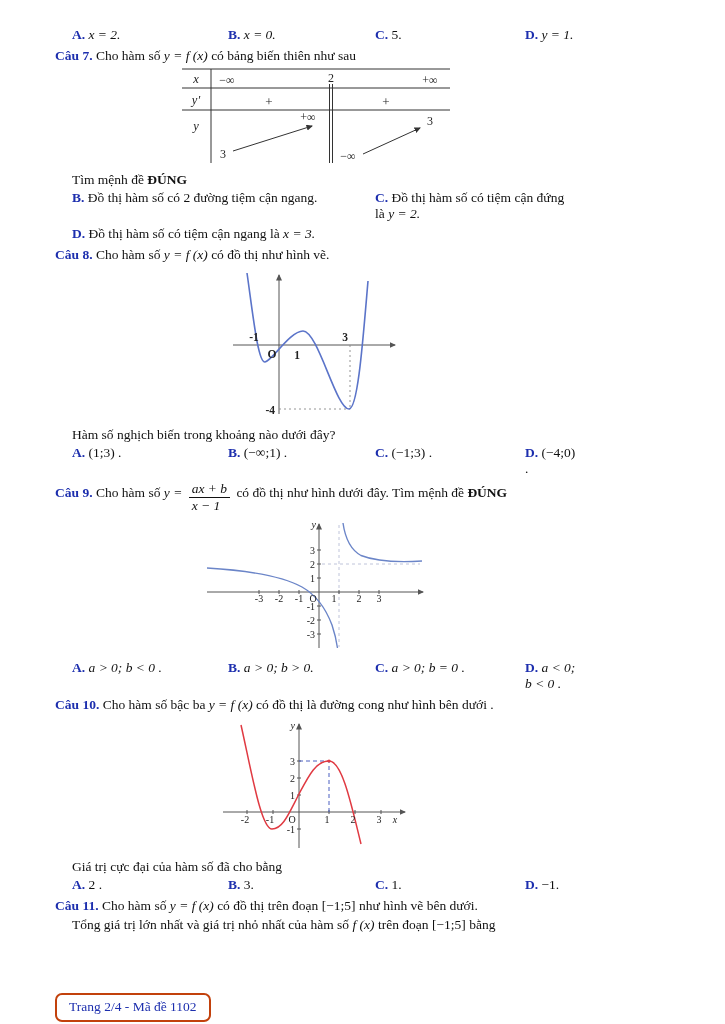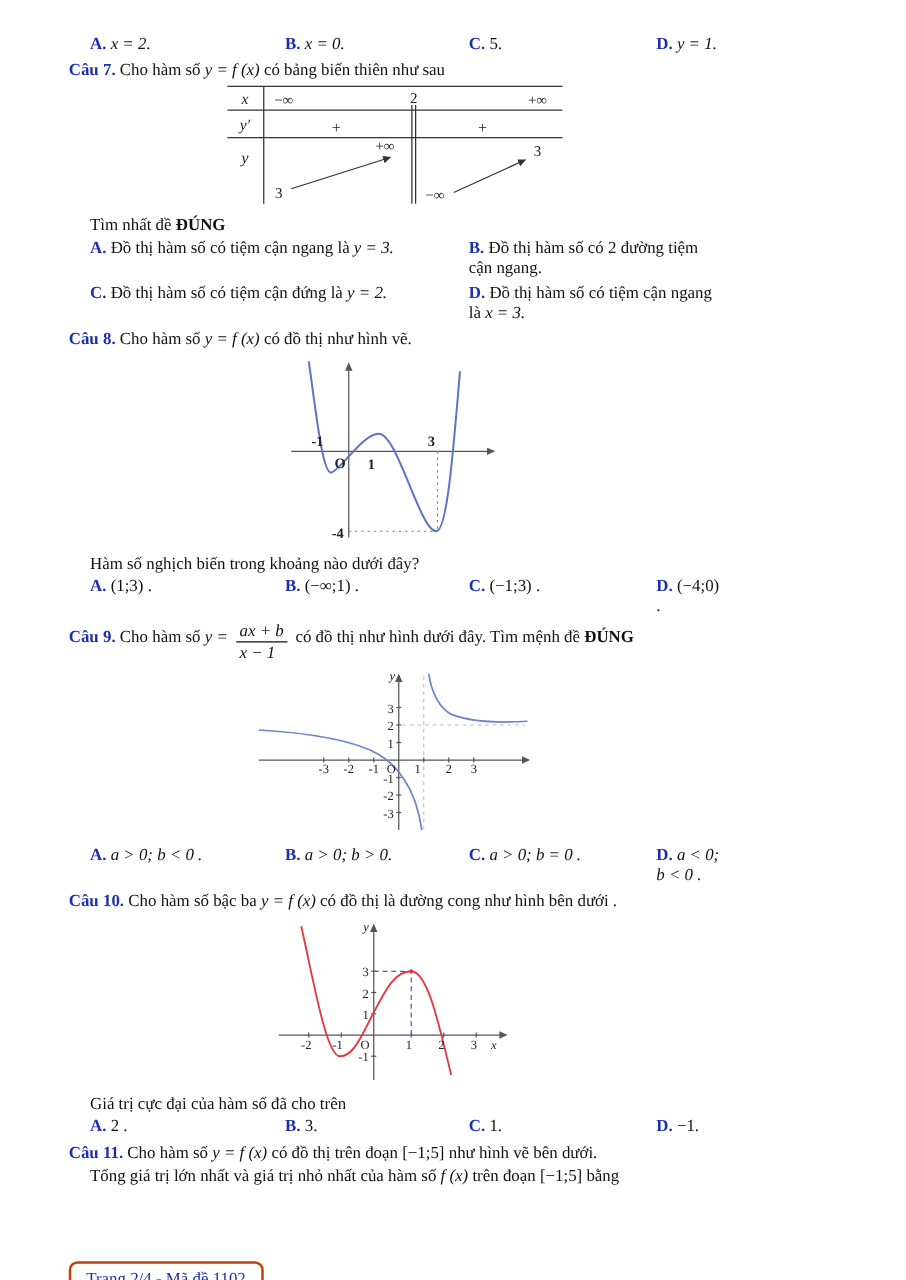--- a/index.html
+++ b/index.html
@@ -79,26 +79,25 @@
       <text class="sign" x="88" y="38" text-anchor="middle">+</text>
       <text class="sign" x="205" y="38" text-anchor="middle">+</text>
       <text class="bbt-t" x="42" y="90" text-anchor="middle">3</text>
       <text class="bbt-t" x="127" y="53" text-anchor="middle">+∞</text>
       <text class="bbt-t" x="167" y="92" text-anchor="middle">−∞</text>
       <text class="bbt-t" x="249" y="57" text-anchor="middle">3</text>
     </svg>
   </div>
 
   <p class="indent">
-    <span>Tìm nhất đề</span>
+    <span>Tìm mệnh đề</span>
     <b>ĐÚNG</b>
   </p>
 
   <div class="row2">
-    <span><b class="ol">A.</b> <span>Đồ thị hàm số có tiệm cận ngang là</span> <i class="m">y = 3.</i></span>
     <span><b class="ol">B.</b> <span>Đồ thị hàm số có 2 đường tiệm cận ngang.</span> <i class="m"></i></span>
     <span><b class="ol">C.</b> <span>Đồ thị hàm số có tiệm cận đứng là</span> <i class="m">y = 2.</i></span>
     <span><b class="ol">D.</b> <span>Đồ thị hàm số có tiệm cận ngang là</span> <i class="m">x = 3.</i></span>
   </div>
 
   
   <p class="q">
     <b class="qnum">Câu 8.</b>
     <span>Cho hàm số</span>
     <i class="m">y = f (x)</i>
@@ -241,21 +240,21 @@
       <text class="tick" x="132" y="106" text-anchor="middle">2</text>
       <text class="tick" x="158" y="106" text-anchor="middle">3</text>
       <text class="tick it" x="174" y="106" text-anchor="middle">x</text>
       <text class="tick" x="74" y="48" text-anchor="end">3</text>
       <text class="tick" x="74" y="65" text-anchor="end">2</text>
       <text class="tick" x="74" y="82" text-anchor="end">1</text>
       <text class="tick" x="74" y="116" text-anchor="end">-1</text>
     </svg>
   </div>
 
-  <p class="indent">Giá trị cực đại của hàm số đã cho trên</p>
+  <p class="indent">Giá trị cực đại của hàm số đã cho bằng</p>
 
   <div class="row4">
     <span><b class="ol">A.</b> <span>2 .</span></span>
     <span><b class="ol">B.</b> <span>3.</span></span>
     <span><b class="ol">C.</b> <span>1.</span></span>
     <span><b class="ol">D.</b> <span>−1.</span></span>
   </div>
 
   
   <p class="q">

